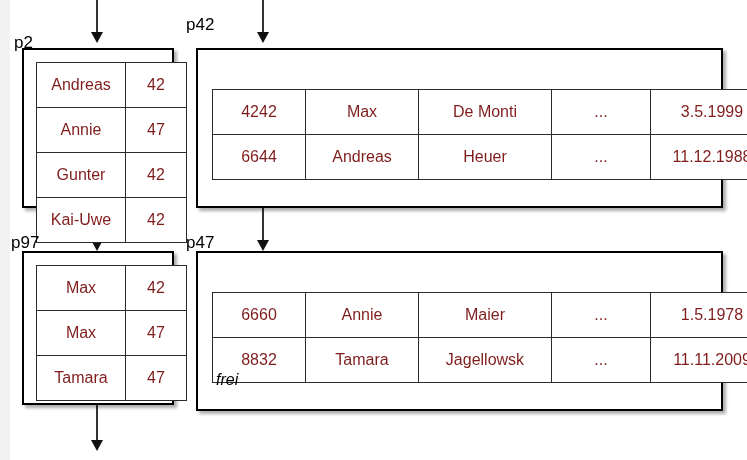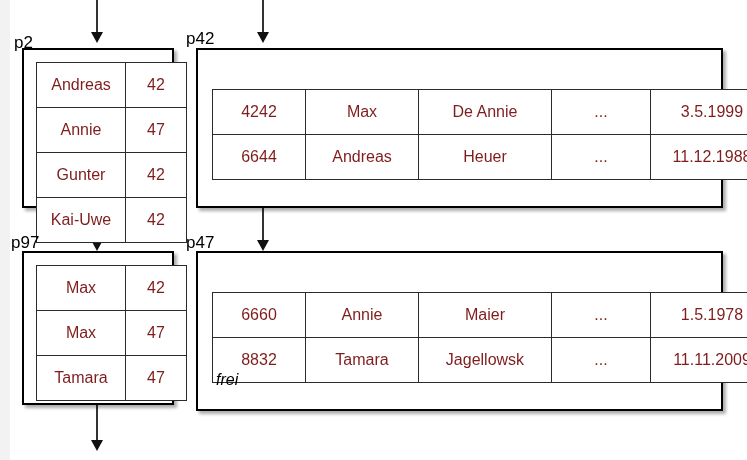--- a/index.html
+++ b/index.html
@@ -184,29 +184,29 @@
           <td class="v">47</td>
         </tr>
         <tr>
           <td class="k">Tamara</td>
           <td class="v">47</td>
         </tr>
       </tbody>
     </table>
   </div>
 
-  <div class="page-label" style="left:186px; top:30px;">p42</div>
+  <div class="page-label" style="left:186px; top:16px;">p42</div>
 
   <div class="page-box" style="left:196px; top:48px; width:527px; height:160px;">
     <table class="grid data" style="left:14px; top:12px;">
       <tbody>
         <tr>
           <td class="c0">4242</td>
           <td class="c1">Max</td>
-          <td class="c2">De Annie</td>
+          <td class="c2">De Monti</td>
           <td class="c3">...</td>
           <td class="c4">3.5.1999</td>
         </tr>
         <tr>
           <td class="c0">6644</td>
           <td class="c1">Andreas</td>
           <td class="c2">Heuer</td>
           <td class="c3">...</td>
           <td class="c4">11.12.1988</td>
         </tr>

